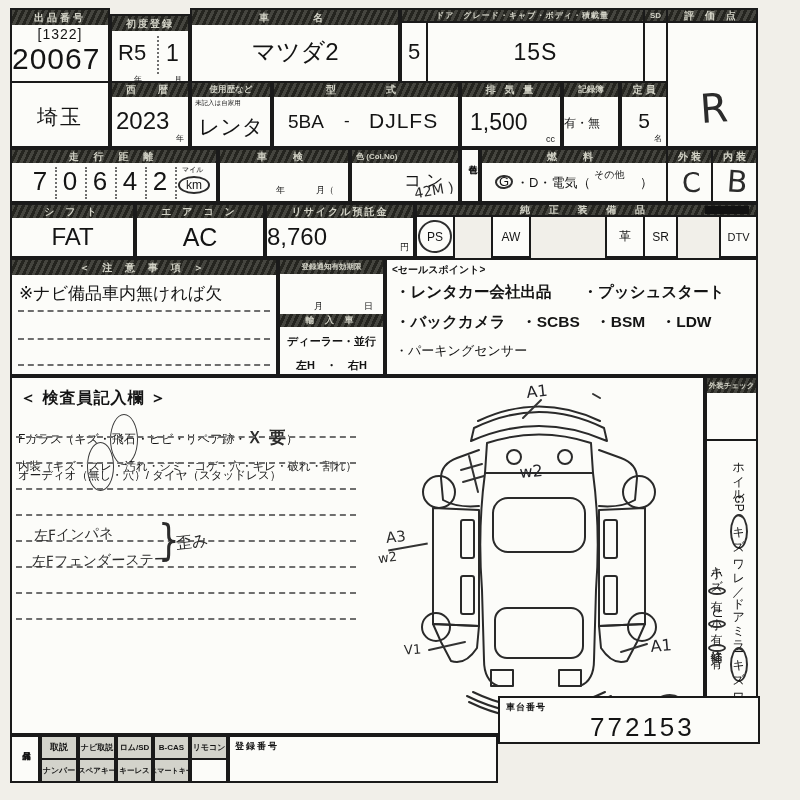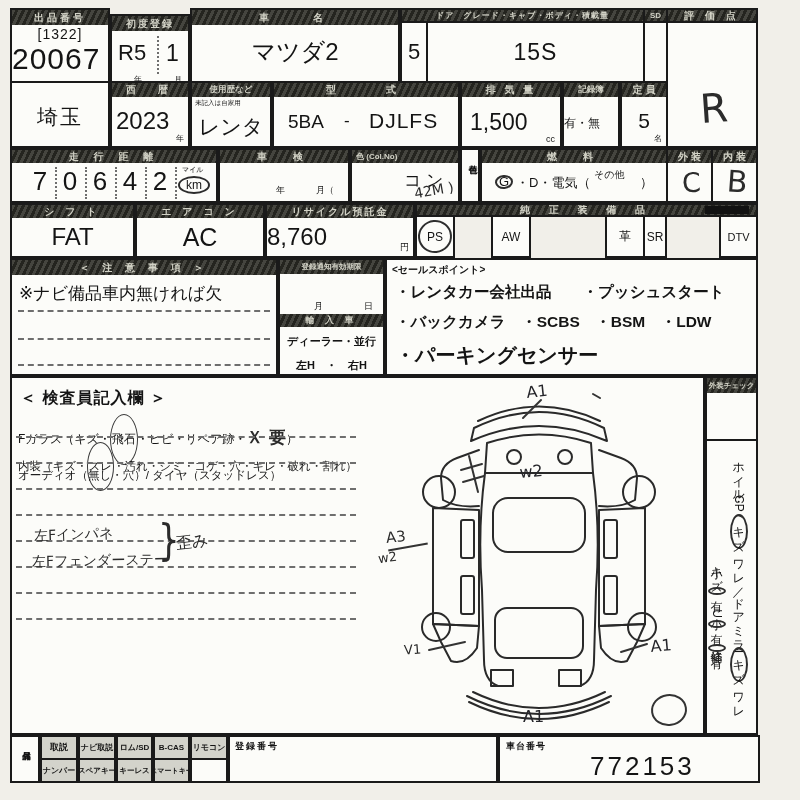--- a/index.html
+++ b/index.html
@@ -174,21 +174,21 @@
       </div>
   <div class="c val circled" style="left:519px;top:207px;width:40px;height:43px;font-size:10px">
         <span>エアB</span>
       </div>
   <div class="c val circled" style="left:557px;top:207px;width:40px;height:43px;font-size:11px">
         <span>ABS</span>
       </div>
   <div class="c val" style="left:595px;top:207px;width:40px;height:43px;font-size:12px">
         <span>革</span>
       </div>
-  <div class="c val" style="left:633px;top:207px;width:24px;height:43px;font-size:12px">
+  <div class="c val" style="left:633px;top:207px;width:35px;height:43px;font-size:12px">
         <span>SR</span>
       </div>
   <div class="c val circled" style="left:671px;top:207px;width:40px;height:43px;font-size:11px">
         <span>ナビ</span>
       </div>
   <div class="c val" style="left:709px;top:207px;width:39px;height:43px;font-size:11px">
         <span>DTV</span>
       </div>
 
   <div class="c" style="left:0;top:250px;width:268px;height:118px">
@@ -205,21 +205,21 @@
     <div class="a" style="left:84px;top:40px;font-size:9px">日</div>
     <div class="hdr a" style="left:0;top:54px;right:0;height:13px;font-size:9px;letter-spacing:4px">輸 入 車</div>
     <div class="a" style="left:0;top:74px;width:100%;text-align:center;font-size:11px;font-weight:bold">ディーラー・並行</div>
     <div class="a" style="left:0;top:98px;width:100%;text-align:center;font-size:11px;font-weight:bold">左H　・　右H</div>
   </div>
 
   <div class="c" style="left:375px;top:250px;width:373px;height:118px">
     <div class="a" style="left:5px;top:3px;font-size:10px;font-weight:bold">&lt;セールスポイント&gt;</div>
     <div class="a" style="left:8px;top:52px;font-size:15.5px;font-weight:bold">・バックカメラ　・SCBS　・BSM　・LDW</div>
     <div class="a" style="left:8px;top:22px;font-size:15.5px;font-weight:bold">・レンタカー会社出品　　・プッシュスタート</div>
-    <div class="a" style="left:8px;top:82px;font-size:20px;font-weight:bold">・パーキングセンサー</div>
+    <div class="a" style="left:8px;top:82px;font-size:13px;font-weight:normal">・パーキングセンサー</div>
   </div>
 
   <div class="c" style="left:0;top:368px;width:695px;height:359px">
     <div class="a" style="left:8px;top:10px;font-size:16px;font-weight:bold;letter-spacing:1px">＜ 検査員記入欄 ＞</div>
     <div class="a" style="left:6px;top:36px;font-size:12px">
       <span>Fガラス（キズ・</span><span class="inline-oval">飛石</span><span>・ヒビ・リペア跡・</span><span class="hand" style="font-size:17px;font-weight:bold">Ｘ 要</span><span>）</span>
     </div>
     <div class="dash a" style="left:4px;top:58px;width:340px"></div>
     <div class="a" style="left:6px;top:64px;font-size:11.5px">
       <span>内装（キズ・</span><span class="inline-oval">スレ</span><span>・汚れ・シミ・コゲ・穴・キレ・破れ・割れ）</span>
@@ -322,19 +322,19 @@
   <div class="c bh" style="left:180px;top:727px;width:38px;height:25px;font-size:8px">リモコン</div>
   <div class="c bh" style="left:30px;top:750px;width:38px;height:25px;font-size:8px">ナンバー</div>
   <div class="c bh" style="left:68px;top:750px;width:38px;height:25px;font-size:7.5px">スペアキー</div>
   <div class="c bh" style="left:106px;top:750px;width:37px;height:25px;font-size:7.5px">キーレス</div>
   <div class="c bh" style="left:143px;top:750px;width:37px;height:25px;font-size:7px">スマートキー</div>
   <div class="c" style="left:180px;top:750px;width:38px;height:25px"></div>
 
   <div class="c" style="left:218px;top:727px;width:270px;height:48px">
     <div class="a" style="left:5px;top:3px;font-size:9px;font-weight:bold;letter-spacing:2px">登録番号</div>
   </div>
-  <div class="c" style="left:488px;top:727px;width:262px;height:48px">
+  <div class="c" style="left:488px;top:688px;width:262px;height:48px">
     <div class="a" style="left:6px;top:3px;font-size:9px;font-weight:bold;letter-spacing:1px">車台番号</div>
     <div class="a" style="left:90px;top:14px;font-size:26px;letter-spacing:3px">772153</div>
   </div>
 
 </div>
 </div>
 
 </body></html>

